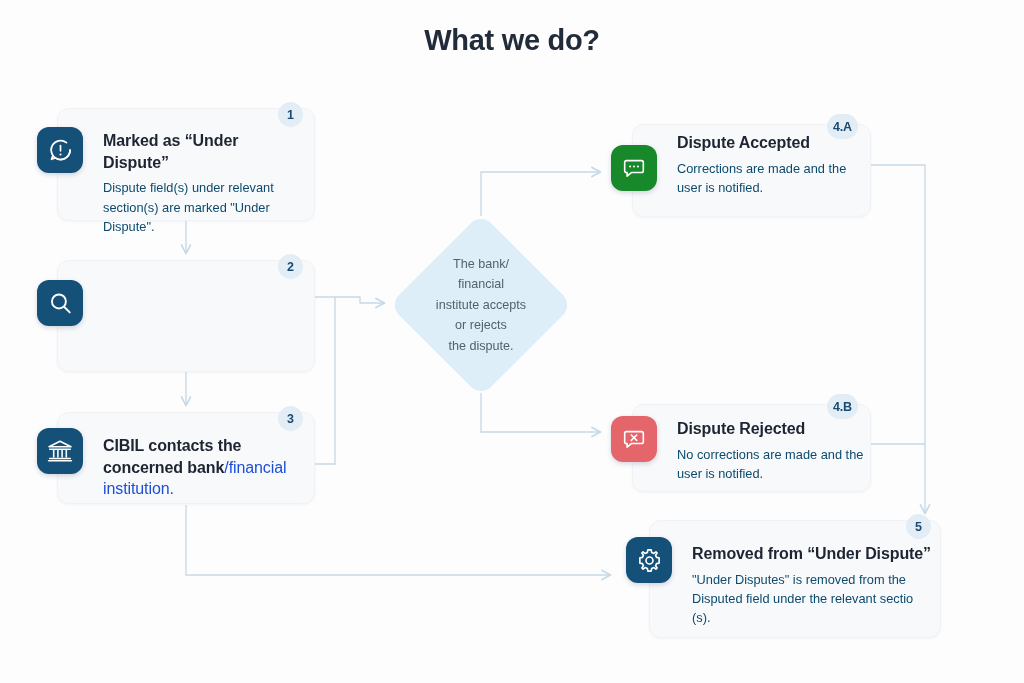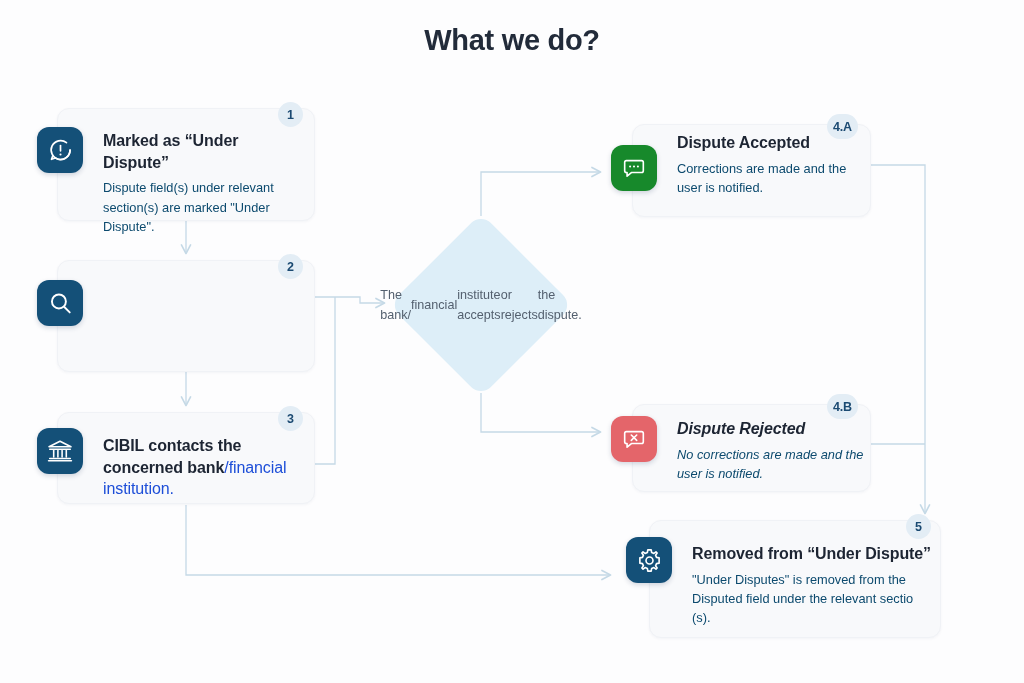--- a/index.html
+++ b/index.html
@@ -100,21 +100,21 @@
     width: 130px; height: 130px;
     background: #ddeef8;
     border-radius: 14px;
     transform: rotate(45deg);
   }
   .diamond-text {
     position: absolute;
     left: 0; top: 0;
     width: 182px; height: 182px;
     display: flex;
-    flex-direction: row;
+    flex-direction: column;
     align-items: center;
     justify-content: center;
     font-size: 12.6px;
     color: #54606f;
     line-height: 1.62;
     text-align: left;
   }
 </style>
 </head>
 <body>
@@ -230,21 +230,21 @@
   <div class="card" style="left:632px; top:404px; width:239px; height:88px;"></div>
   <div class="icon-tile" style="left:611px; top:416px; background:#e4656a;">
     <span>
       <svg width="26" height="26" viewBox="0 0 24 24" fill="none" stroke="#ffffff" stroke-width="1.5" stroke-linecap="round" stroke-linejoin="round">
         <path d="M5 5.2 H19 A1.6 1.6 0 0 1 20.6 6.8 V14.6 A1.6 1.6 0 0 1 19 16.2 H9.6 L5.6 19.6 V16.2 H5 A1.6 1.6 0 0 1 3.4 14.6 V6.8 A1.6 1.6 0 0 1 5 5.2 Z"></path>
         <line x1="9.5" y1="8.3" x2="14.5" y2="13.3"></line>
         <line x1="14.5" y1="8.3" x2="9.5" y2="13.3"></line>
       </svg>
     </span>
   </div>
-  <div class="card-body" style="left:677px; top:418px; width:188px;font-style:italic;">
+  <div class="card-body" style="left:677px; top:418px; width:188px;">
     <div class="card-title">Dispute Rejected</div>
     <div class="card-desc">No corrections are made and the user is notified.</div>
   </div>
   <div class="badge" style="left:827px; top:394px;">4.B</div>
 
   <div class="card" style="left:649px; top:520px; width:292px; height:118px;"></div>
   <div class="icon-tile" style="left:626px; top:537px; background:#145078;">
     <span>
       <svg width="27" height="27" viewBox="0 0 24 24" fill="none" stroke="#ffffff" stroke-width="1.45" stroke-linecap="round" stroke-linejoin="round">
         <circle cx="12" cy="12" r="3.1"></circle>

